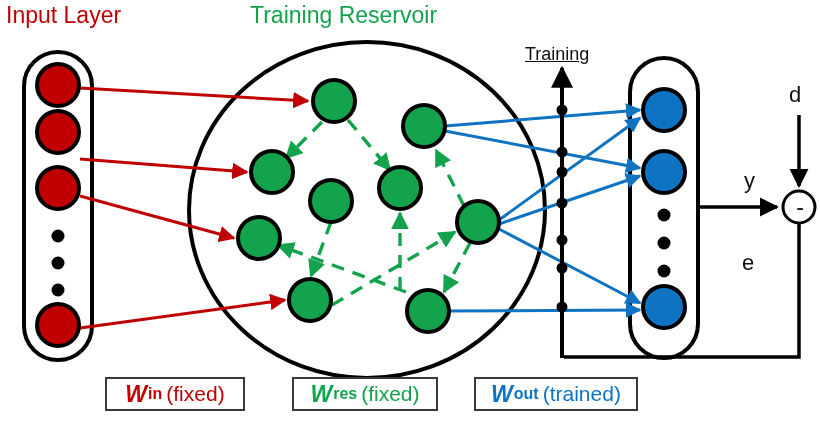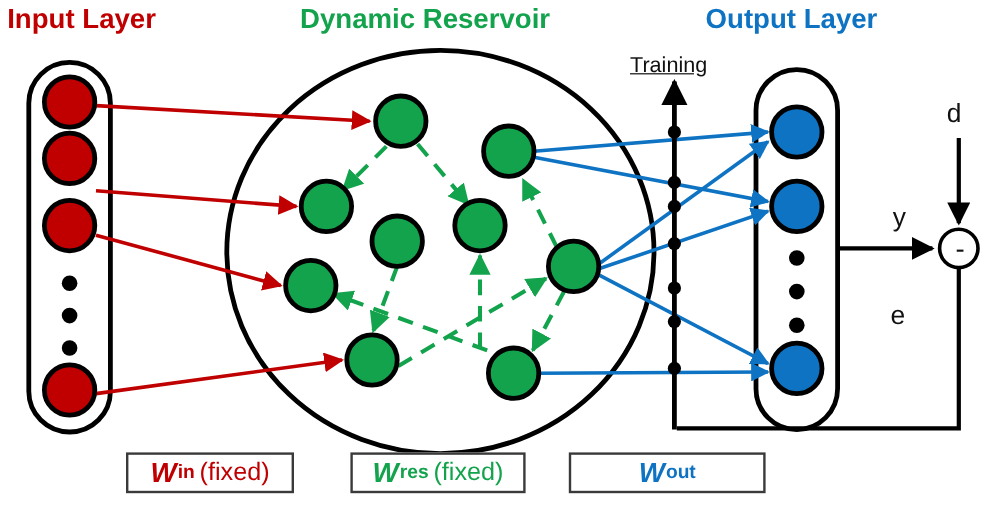--- a/index.html
+++ b/index.html
@@ -1,18 +1,18 @@
 <!DOCTYPE html>
 <html><head>
 <meta charset="utf-8">
 <style>
   html,body{margin:0;padding:0;background:#ffffff;}
   #root{position:relative;width:820px;height:423px;background:#ffffff;
         font-family:"Liberation Sans",sans-serif;overflow:hidden;}
-  .ttl{position:absolute;font-size:23px;font-weight:700;white-space:nowrap;}
+  .ttl{position:absolute;font-size:23px;font-weight:400;white-space:nowrap;}
   #title-input{left:6px;top:2px;color:#C00000;}
   #title-res{left:250px;top:2px;color:#12A34C;}
   #title-out{left:588px;top:2px;color:#0E73C2;}
 
   .legend{position:absolute;border:2px solid #3a3a3a;background:#fff;
           height:34px;display:flex;align-items:center;justify-content:center;
           padding:0 9px;box-sizing:border-box;font-size:21px;white-space:nowrap;}
   .legend .w{font-style:italic;font-weight:600;font-size:23px;}
   .legend sup{font-size:16px;font-weight:700;font-style:normal;
               vertical-align:super;margin-left:1px;}
@@ -29,22 +29,21 @@
   #sum-sign{position:absolute;left:792px;top:195px;width:16px;height:24px;
             font-size:23px;color:#111;text-align:center;line-height:24px;}
   svg{position:absolute;left:0;top:0;}
 </style>
 </head>
 <body>
 
 <div id="root">
 
   <div class="ttl" id="title-input">Input Layer</div>
-  <div class="ttl" id="title-res">Dynamic Reservoir</div>
-  <div class="ttl" id="title-out">Output Layer</div>
+  <div class="ttl" id="title-res">Training Reservoir</div>
 
   <svg width="820" height="423" viewBox="0 0 820 423">
     <defs>
       <marker id="ar-red" viewBox="0 0 10 10" refX="9" refY="5" markerWidth="5.5" markerHeight="5.5" orient="auto-start-reverse">
         <path d="M0,0 L10,5 L0,10 z" fill="#C00000"></path>
       </marker>
       <marker id="ar-green" viewBox="0 0 10 10" refX="9" refY="5" markerWidth="5.2" markerHeight="5.2" orient="auto-start-reverse">
         <path d="M0,0 L10,5 L0,10 z" fill="#12A34C"></path>
       </marker>
       <marker id="ar-blue" viewBox="0 0 10 10" refX="9" refY="5" markerWidth="5.2" markerHeight="5.2" orient="auto-start-reverse">
@@ -157,15 +156,16 @@
       <span class="tail">(fixed)</span>
   </div>
   <div class="legend" id="legend-res">
     <span class="w">W</span>
       <sup>res</sup>
       <span class="tail">(fixed)</span>
   </div>
   <div class="legend" id="legend-out">
     <span class="w">W</span>
       <sup>out</sup>
+      <span class="tail">(trained)</span>
   </div>
 
 </div>
 
 </body></html>

